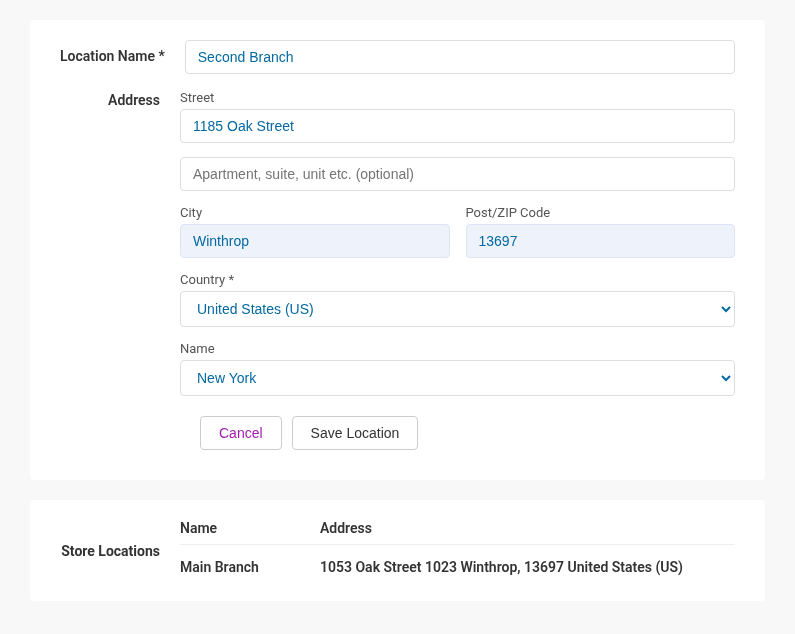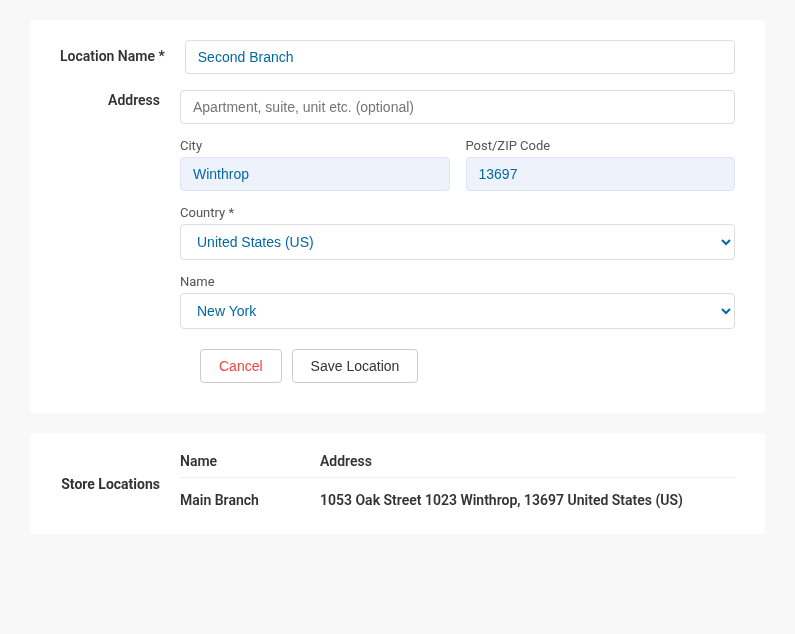--- a/index.html
+++ b/index.html
@@ -108,21 +108,21 @@
     button {
       padding: 8px 18px;
       border-radius: 4px;
       font-size: 14px;
       cursor: pointer;
     }
 
     .btn-cancel {
       background: #fff;
       border: 1px solid #ccc;
-      color: #ef4444;
+      color: #a21caf;
     }
 
     .btn-save {
       background: #fff;
       border: 1px solid #ccc;
       color: #333;
     }
 
     
     .locations-section {
@@ -197,20 +197,24 @@
         <input type="text" value="Second Branch" style="">
       </div>
     </div>
 
     <div class="field-row">
       <div class="field-label address-label-col">
         <span>Address</span>
       </div>
       <div class="field-content address-block">
 
+        <div>
+          <div class="sub-label">Street</div>
+          <input type="text" value="1185 Oak Street" style="">
+        </div>
 
         <div>
           <input type="text" placeholder="Apartment, suite, unit etc. (optional)" style="">
         </div>
 
         <div class="city-zip-row">
           <div class="city-field">
             <div class="sub-label">City</div>
             <input type="text" class="city-input" value="Winthrop" style="">
           </div>

